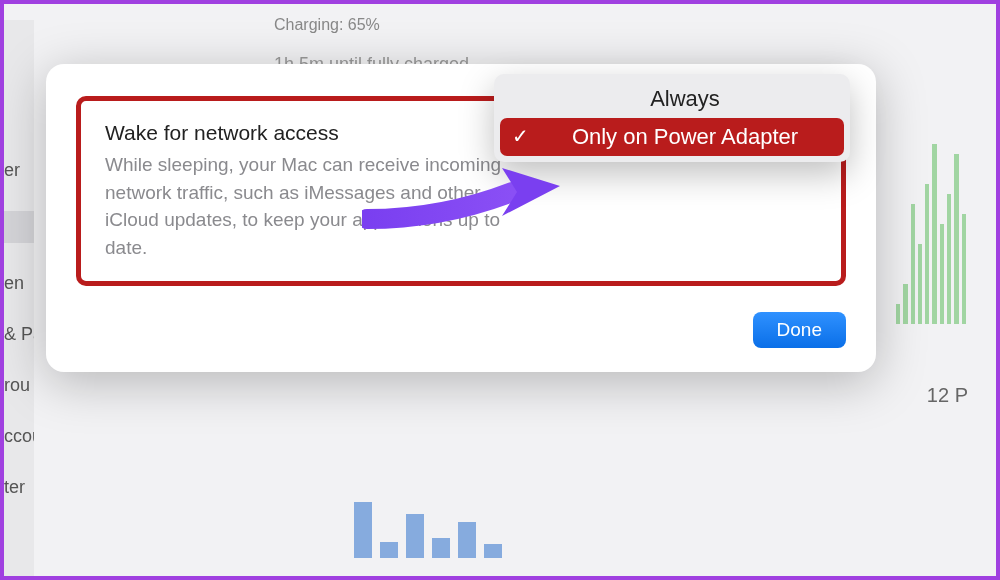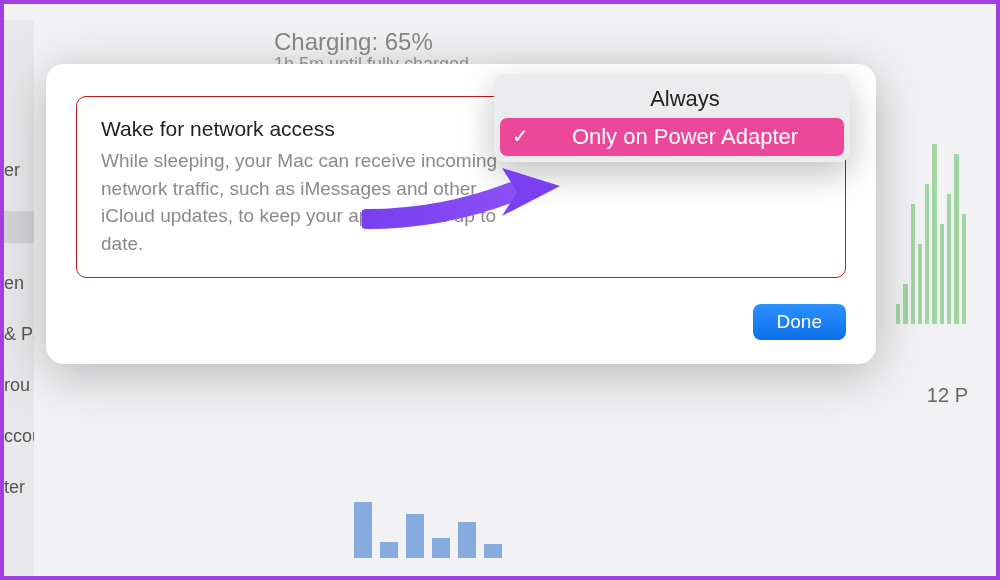--- a/index.html
+++ b/index.html
@@ -31,23 +31,23 @@
       gap: 30px;
       padding-top: 140px;
       font-size: 18px;
       color: #555;
     }
     .bg-sidebar div { padding-left: 0; white-space: nowrap; overflow: hidden; }
     .bg-sidebar .sel { background: #d4d4d8; height: 32px; }
     .bg-text-top {
       position: absolute;
       left: 270px;
-      top: 24px;
+      top: 12px;
       color: #888;
-      font-size: 24px;
+      font-size: 16px;
     }
     .bg-text-sub {
       position: absolute;
       left: 270px;
       top: 50px;
       color: #999;
       font-size: 18px;
     }
     .bg-chart-green {
       position: absolute;
@@ -86,21 +86,21 @@
       left: 42px;
       top: 60px;
       width: 830px;
       background: #fff;
       border-radius: 18px;
       box-shadow: 0 10px 50px rgba(0,0,0,0.25);
       padding: 32px 30px 24px 30px;
     }
 
     .setting-group {
-      border: 1px solid #b91c1c;
+      border: 5px solid #b91c1c;
       border-radius: 10px;
       overflow: hidden;
     }
 
     .setting-block {
       padding: 20px 24px;
     }
     .setting-row2 {
       display: flex;
       justify-content: space-between;
@@ -174,21 +174,21 @@
     .dd-item {
       font-size: 22px;
       color: #222;
       padding: 6px 14px 6px 40px;
       border-radius: 7px;
       position: relative;
       cursor: pointer;
       text-align: center;
     }
     .dd-item.selected {
-      background: #ec4899;
+      background: #b91c1c;
       color: #fff;
     }
     .dd-item.selected::before {
       content: "✓";
       position: absolute;
       left: 12px;
       top: 6px;
       font-size: 20px;
       color: #fff;
     }

